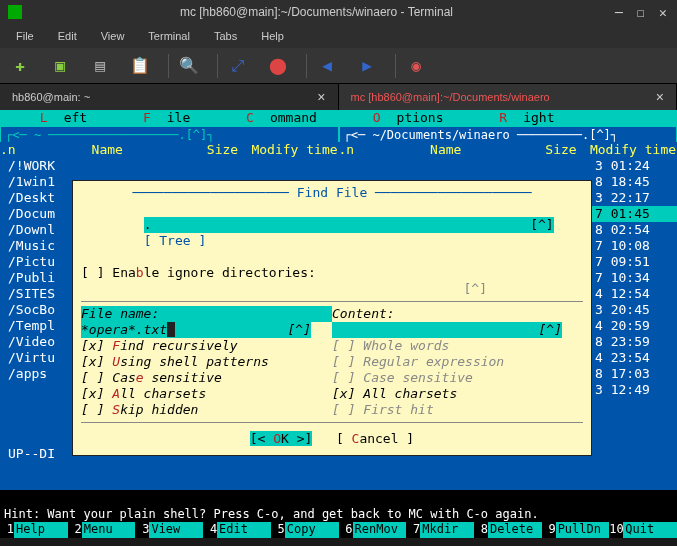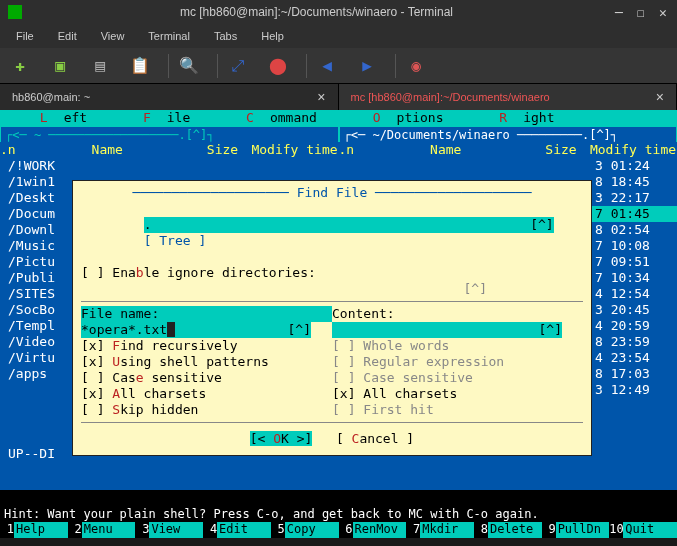--- a/index.html
+++ b/index.html
@@ -47,21 +47,21 @@
   .lr-time { width: 82px; white-space: pre; padding-right: 4px; }
   
   .dialog { position: absolute; top: 22px; left: 72px; width: 520px; background: #fef9c3; color: #000; border: 1px solid #222; padding: 4px 8px 4px 8px; }
   .dlg-title-line { text-align: center; color: #0055aa; }
   .dlg-row { white-space: pre; }
   .dlg-input { display: inline-block; background: #00ccbb; color: #000; }
   .dlg-input.w-full { width: 410px; }
   .dlg-btn-help { color: #0055aa; }
   .dlg-sep { border-top: 1px solid #888; margin: 4px 0; }
   .dlg-cols { display: flex; }
-  .dlg-col { flex: 1; }
+  .dlg-col { flex: 1; font-style: italic; }
   .dlg-highlight { background: #00ccbb; }
   .dlg-input-half { display: inline-block; background: #00ccbb; width: 230px; }
   .cursor-block { background: #222; color: #00ccbb; }
   .dlg-disabled { color: #888; }
   .dlg-buttons { text-align: center; padding: 4px 0; }
   .dlg-ok { background: #00ccbb; }
   
   .mc-status { height: 16px; color: #fff; padding-left: 8px; }
   .hint { background: #000; color: #fff; height: 32px; padding-left: 4px; white-space: pre; font-size: 12px; line-height: 16px; }
   .prompt { white-space: pre; }

